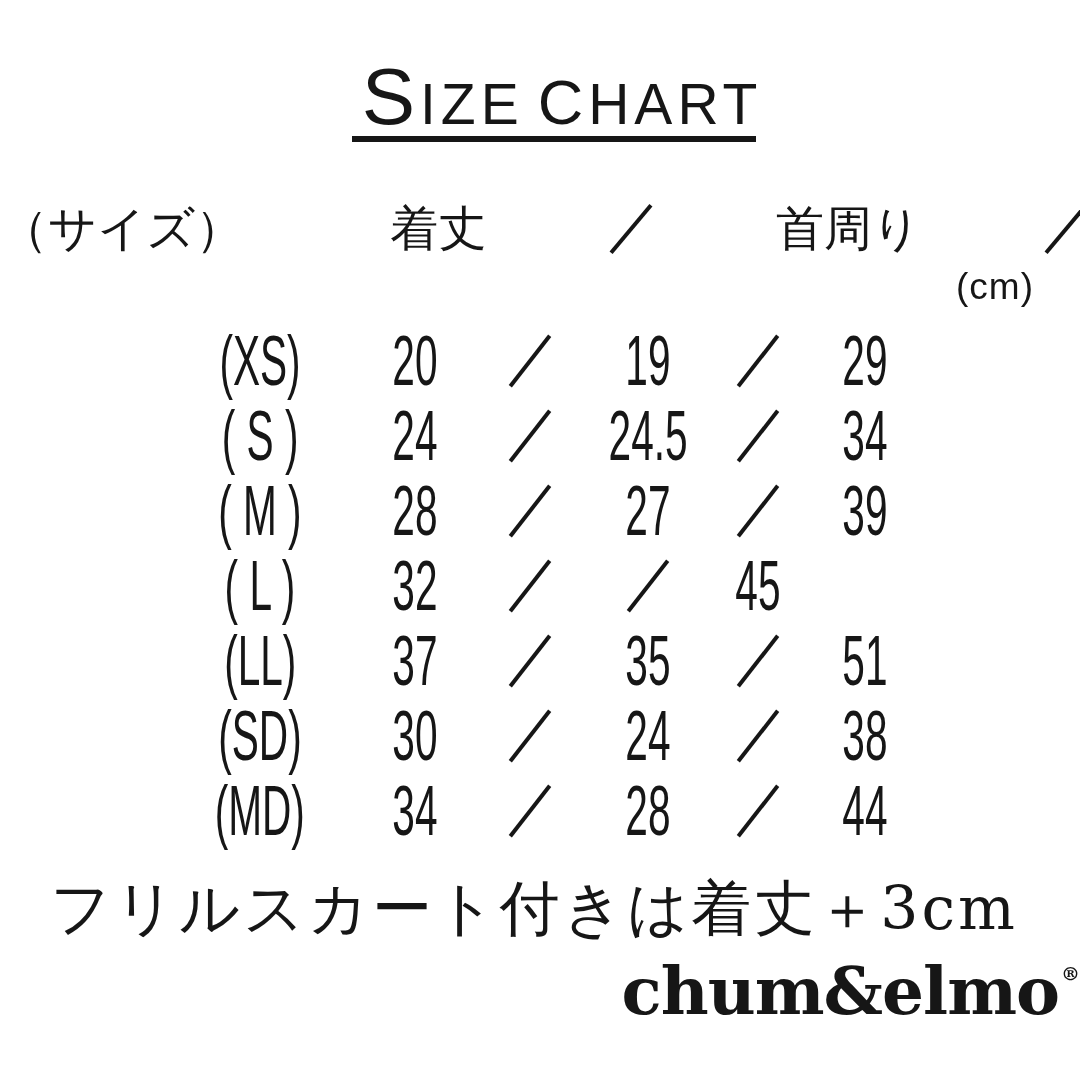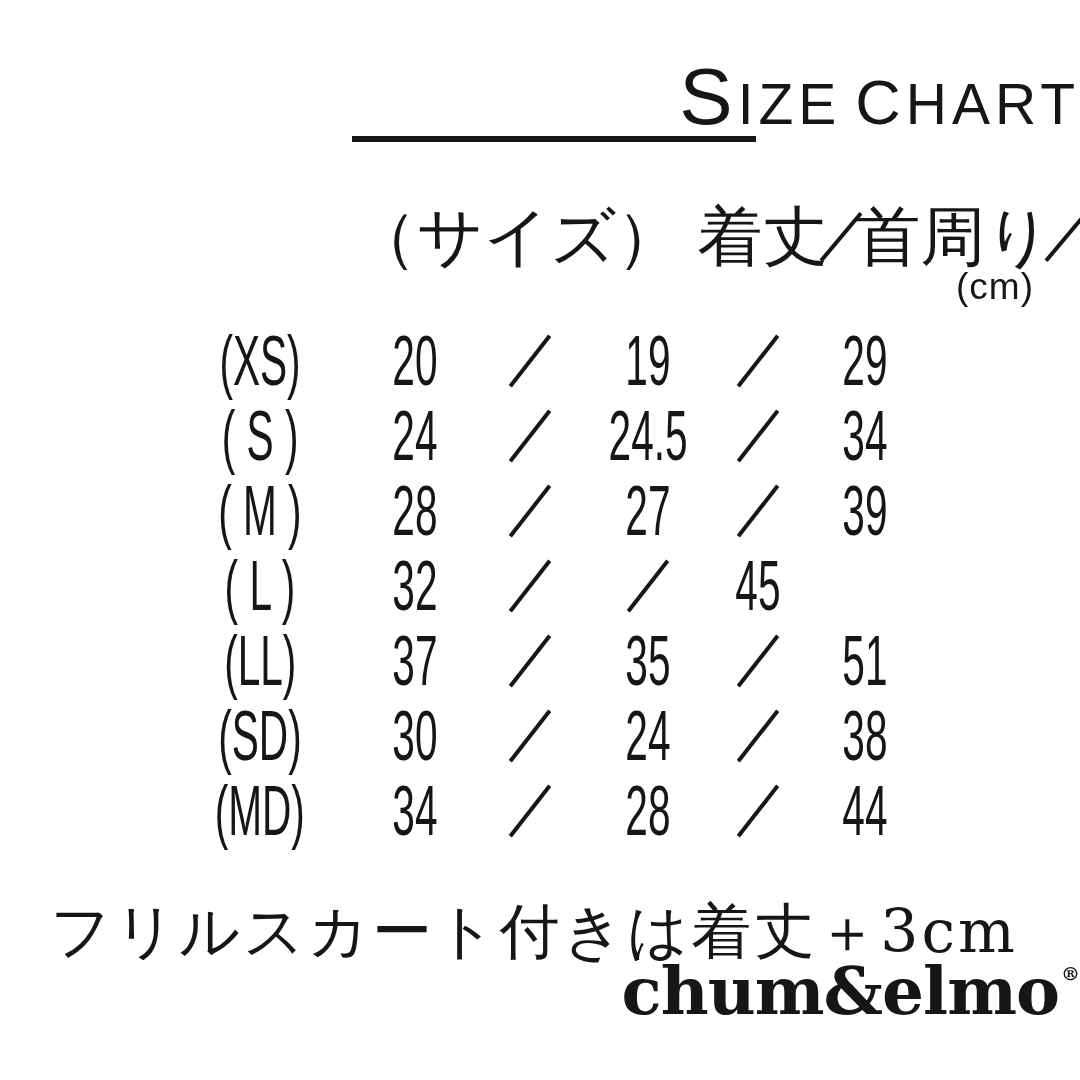--- a/index.html
+++ b/index.html
@@ -8,37 +8,37 @@
     background:#ffffff;
     color:#161616;
     font-family:"Liberation Sans","DejaVu Sans",sans-serif;
     position:relative;
     overflow:hidden;
   }
 
   
   .title{
     position:absolute;top:57px;left:0;right:0;
-    text-align:right;line-height:1;letter-spacing:5px;white-space:nowrap;padding-left:44px;
+    text-align:center;line-height:1;letter-spacing:5px;white-space:nowrap;padding-left:44px;
   }
   .title .big{font-size:80px;}
   .title .med{font-size:63px;}
   .title .small{font-size:57px;}
   .title .word-gap{margin-left:14px;}
   .title-underline{
     position:absolute;top:136px;left:50%;
     transform:translateX(-50%);margin-left:14px;
     width:404px;height:6px;background:#161616;
   }
 
   
   .header-row{
     position:absolute;top:198px;left:0;right:0;
-    display:flex;justify-content:flex-end;align-items:center;
-    font-size:65px;line-height:1.2;white-space:nowrap;
+    display:flex;justify-content:space-between;align-items:center;
+    font-size:48px;line-height:1.2;white-space:nowrap;
   }
   .header-row .hdr-size{margin-right:16px;}
   .hdr-slash{
     width:4px;height:62px;background:#161616;
     transform:rotate(40deg);margin:0 12px;flex:0 0 auto;
   }
 
   
   .unit-label{
     position:absolute;top:266px;right:46px;
@@ -64,21 +64,21 @@
   .slash{
     width:4px;height:64px;background:#161616;
     transform:rotate(38deg);
   }
 
   
   .footnote{
     position:absolute;top:872px;left:0;right:12px;
     text-align:center;
     font-family:"DejaVu Serif","Liberation Serif",serif;
-    font-size:60px;letter-spacing:3px;white-space:nowrap;line-height:1.2;margin-top:23px;
+    font-size:60px;letter-spacing:3px;white-space:nowrap;line-height:1.2;
   }
 
   
   .brand{
     position:absolute;top:955px;left:0;right:0;
     text-align:right;
     font-family:"DejaVu Serif","Liberation Serif",serif;
     font-weight:bold;font-size:66px;letter-spacing:-1px;line-height:1.1;
   }
   .brand .reg{

